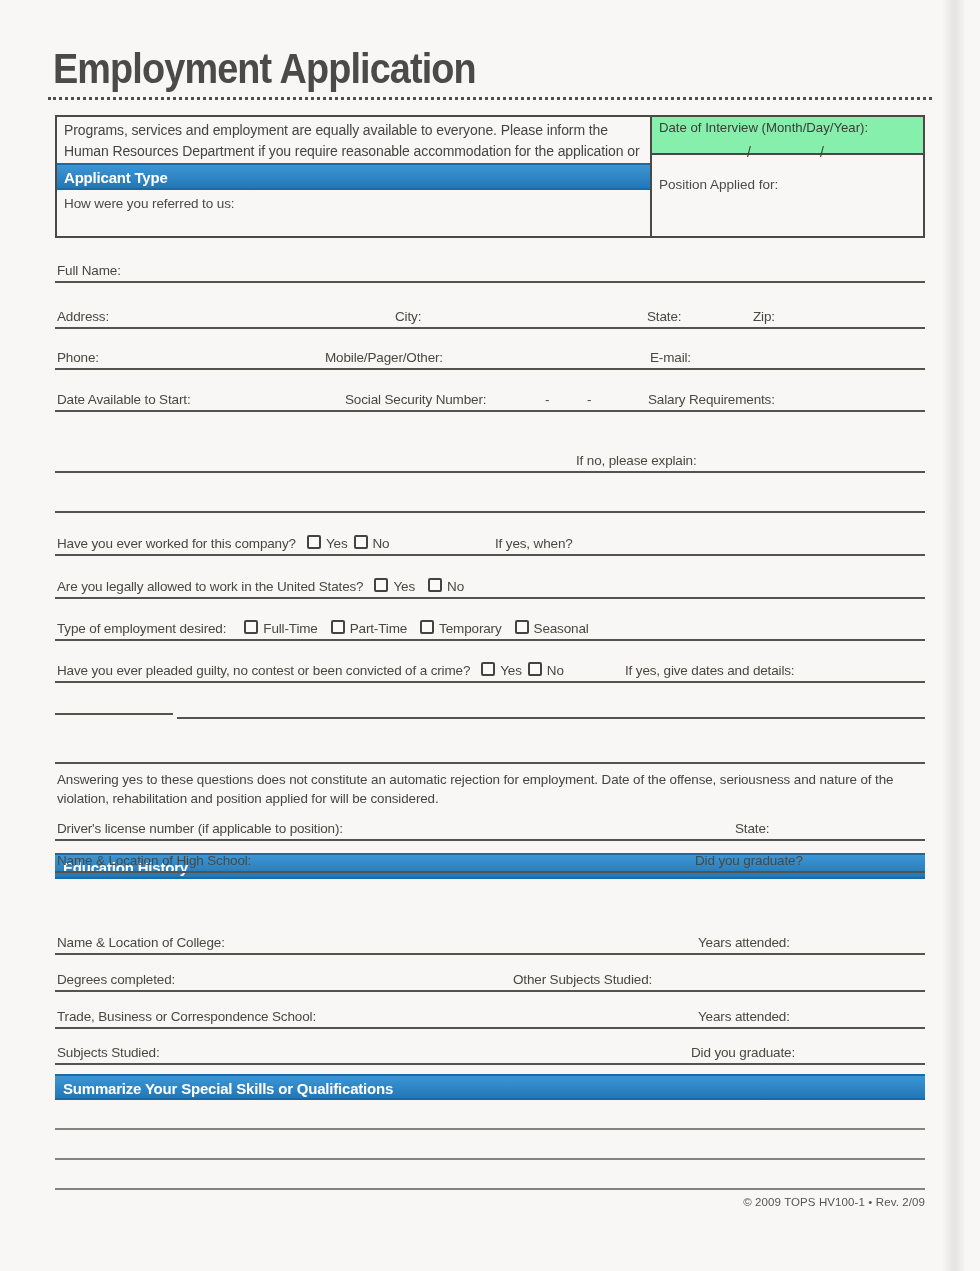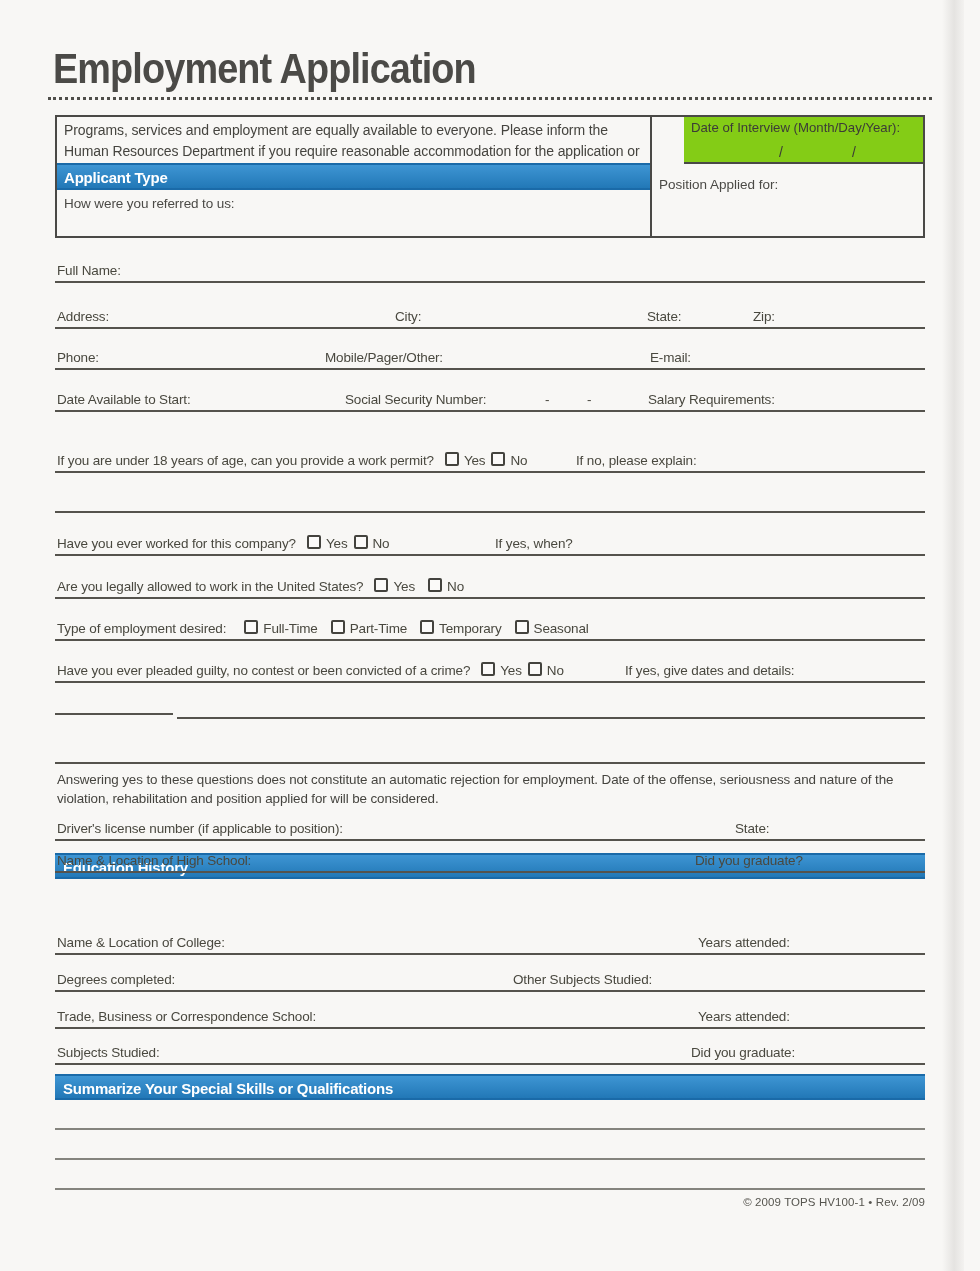--- a/index.html
+++ b/index.html
@@ -13,22 +13,22 @@
   .title{position:absolute;top:44px;left:53px;font-size:43px;font-weight:bold;color:#4b4a47;
     letter-spacing:-1px;transform:scaleX(0.88);transform-origin:left top;white-space:nowrap;}
   .dotted-rule{position:absolute;top:97px;left:48px;width:884px;border-top:3px dotted #4f4e4a;}
   .box{position:absolute;border:2px solid #4a4946;box-sizing:border-box;background:#f8f7f5;}
   .notice{padding:3px 10px 0 7px;font-size:14px;line-height:1.5;letter-spacing:-0.1px;color:#45443f;}
   .bluebar{background:linear-gradient(#3e95d3,#2278b7);border-top:2px solid #1a6aa8;border-bottom:2px solid #1a6aa8;
     color:#ffffff;font-weight:bold;font-size:15px;letter-spacing:-0.2px;box-sizing:border-box;}
   .bluebar.inbox{position:absolute;left:0;right:0;top:46px;height:27px;padding:4px 0 0 7px;}
   .bar{position:absolute;left:55px;width:870px;height:26px;padding:4px 0 0 8px;}
   .referred{position:absolute;top:79px;left:7px;font-size:13.5px;letter-spacing:-0.1px;}
-  .lightblue{position:absolute;left:0;right:0;top:0;height:47px;background:#84cc16;
-    border-bottom:2px solid #4a4946;padding:3px 0 0 7px;box-sizing:border-box;font-size:13.2px;color:#3c3b37;margin-left:32px;}
+  .lightblue{position:absolute;left:0;right:0;top:0;height:38px;background:#86efac;
+    border-bottom:2px solid #4a4946;padding:3px 0 0 7px;box-sizing:border-box;font-size:13.2px;color:#3c3b37;}
   .slash{position:absolute;top:27px;font-size:14px;color:#3c3b37;}
   .position-lbl{position:absolute;top:60px;left:7px;font-size:13.5px;}
   .row{position:absolute;left:55px;width:870px;height:24px;border-bottom:2px solid #55534d;}
   .row.light{border-bottom:2px solid #85847e;}
   .row.short{width:118px;}
   .lbl{position:absolute;bottom:3px;white-space:nowrap;font-size:13.5px;letter-spacing:-0.15px;color:#49483f;}
   .cb{display:inline-block;width:10px;height:10px;border:2px solid #44433e;border-radius:2px;
     margin:0 5px -1px 13px;background:rgba(255,255,255,0.4);}
   .cb.first{margin-left:11px;}
   .par{position:absolute;left:57px;width:850px;font-size:13.4px;line-height:1.45;letter-spacing:-0.1px;color:#45443f;}
@@ -77,23 +77,20 @@
 
   <div class="row" style="top:386px;">
     <span class="lbl" style="left:2px;">Date Available to Start:</span>
     <span class="lbl" style="left:290px;">Social Security Number:</span>
     <span class="lbl" style="left:490px;">-</span>
     <span class="lbl" style="left:532px;">-</span>
     <span class="lbl" style="left:593px;">Salary Requirements:</span>
   </div>
 
   <div class="row" style="top:447px;">
-    <span class="lbl" style="left:2px;">
-      <span>If you are under 18 years of age, can you provide a work permit?</span><span class="cb first"></span><span>Yes</span><span class="cb" style="margin-left:6px;"></span><span>No</span>
-    </span>
     <span class="lbl" style="left:521px;">If no, please explain:</span>
   </div>
 
   <div class="row" style="top:487px;"></div>
 
   <div class="row" style="top:530px;">
     <span class="lbl" style="left:2px;">
       <span>Have you ever worked for this company?</span><span class="cb first"></span><span>Yes</span><span class="cb" style="margin-left:6px;"></span><span>No</span>
     </span>
     <span class="lbl" style="left:440px;">If yes, when?</span>

